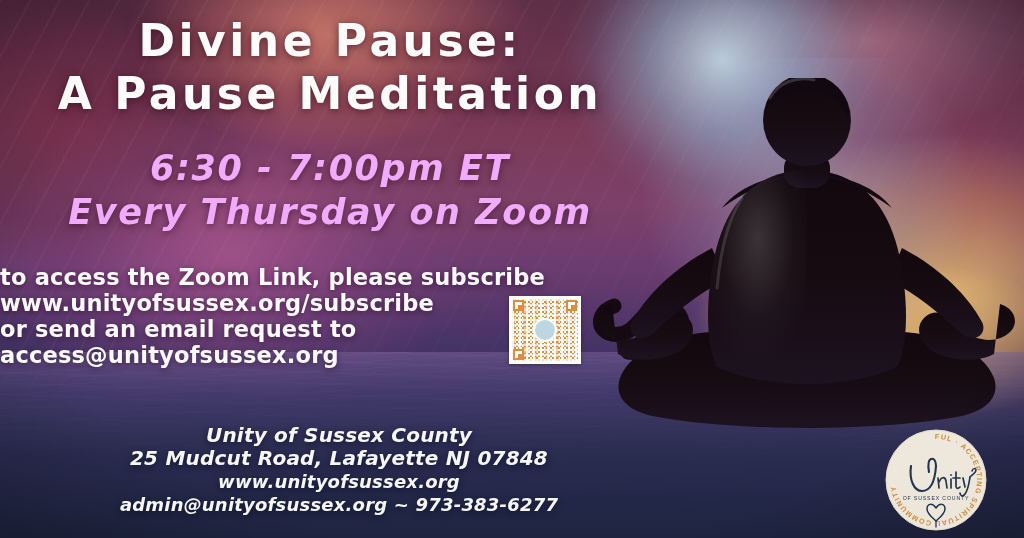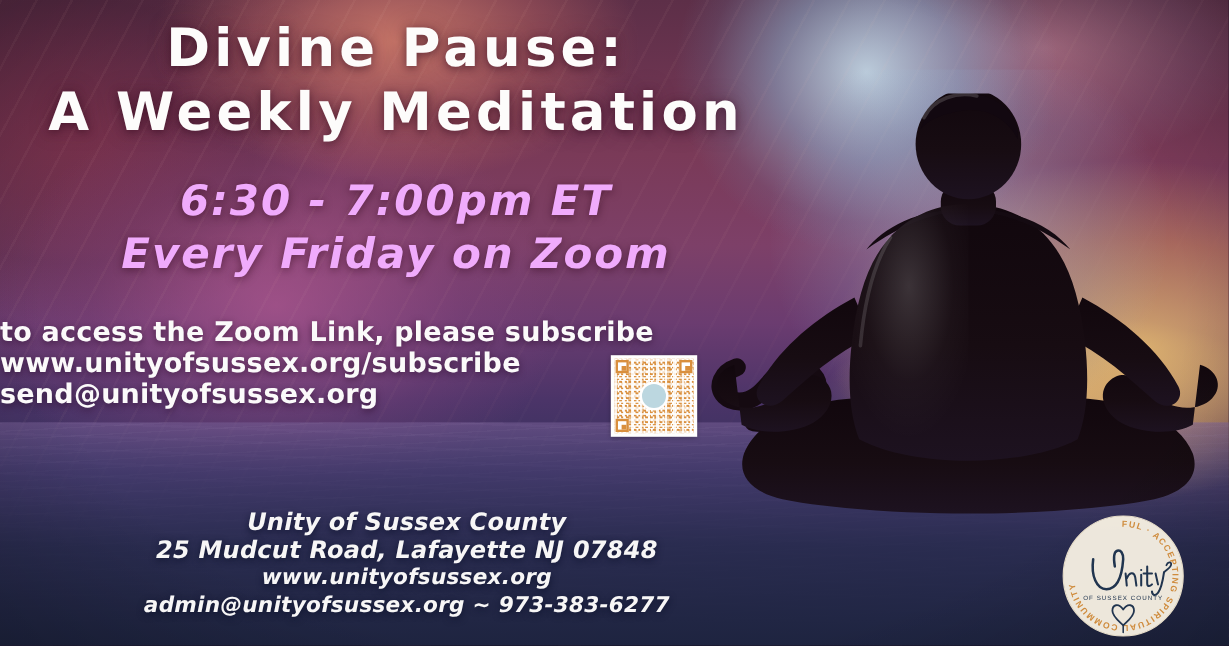--- a/index.html
+++ b/index.html
@@ -284,32 +284,33 @@
       </g>
       <path d="M 178 20 C 186 4, 206 -2, 222 2" fill="none" stroke="#ffffff" stroke-opacity="0.16" stroke-width="3" stroke-linecap="round"></path>
       <path d="M 150 120 C 136 142, 128 176, 125 210" fill="none" stroke="#ffffff" stroke-opacity="0.13" stroke-width="3" stroke-linecap="round"></path>
     </svg>
   </div>
 
   <div class="bg-vignette"></div>
 
   <div class="title">
     <div>Divine Pause:</div>
-    <div>A Weekly Meditation</div>
+    <div>A Pause Meditation</div>
   </div>
 
   <div class="time-block">
     <div>6:30 - 7:00pm ET</div>
-    <div>Every Friday on Zoom</div>
+    <div>Every Thursday on Zoom</div>
   </div>
 
   <div class="info-block">
     <div>to access the Zoom Link, please subscribe</div>
     <div>www.unityofsussex.org/subscribe</div>
-    <div>send@unityofsussex.org</div>
+    <div>or send an email request to</div>
+    <div>access@unityofsussex.org</div>
   </div>
 
   <div class="qr">
     <div class="qr-inner">
       <div class="qr-noise"></div>
       <div class="qr-eye tl"></div>
       <div class="qr-eye tr"></div>
       <div class="qr-eye bl"></div>
       <div class="qr-center"></div>
     </div>

